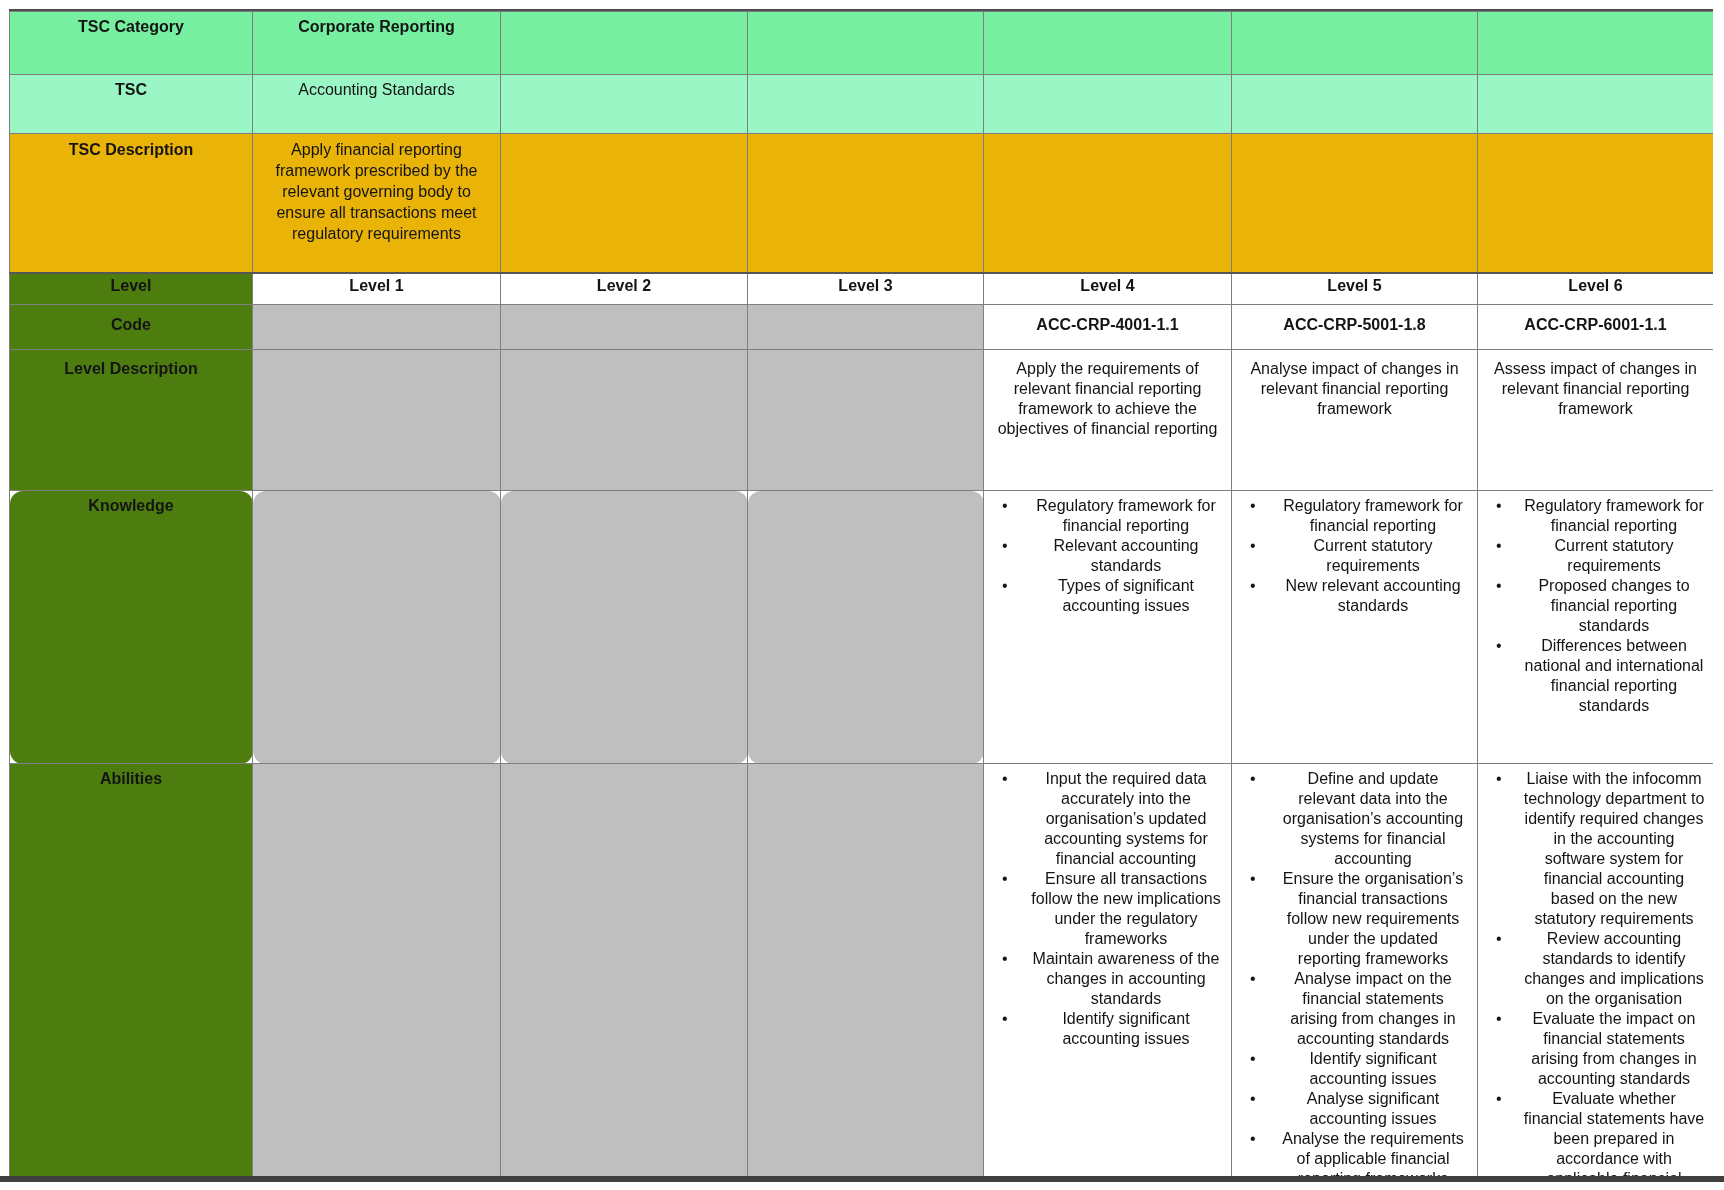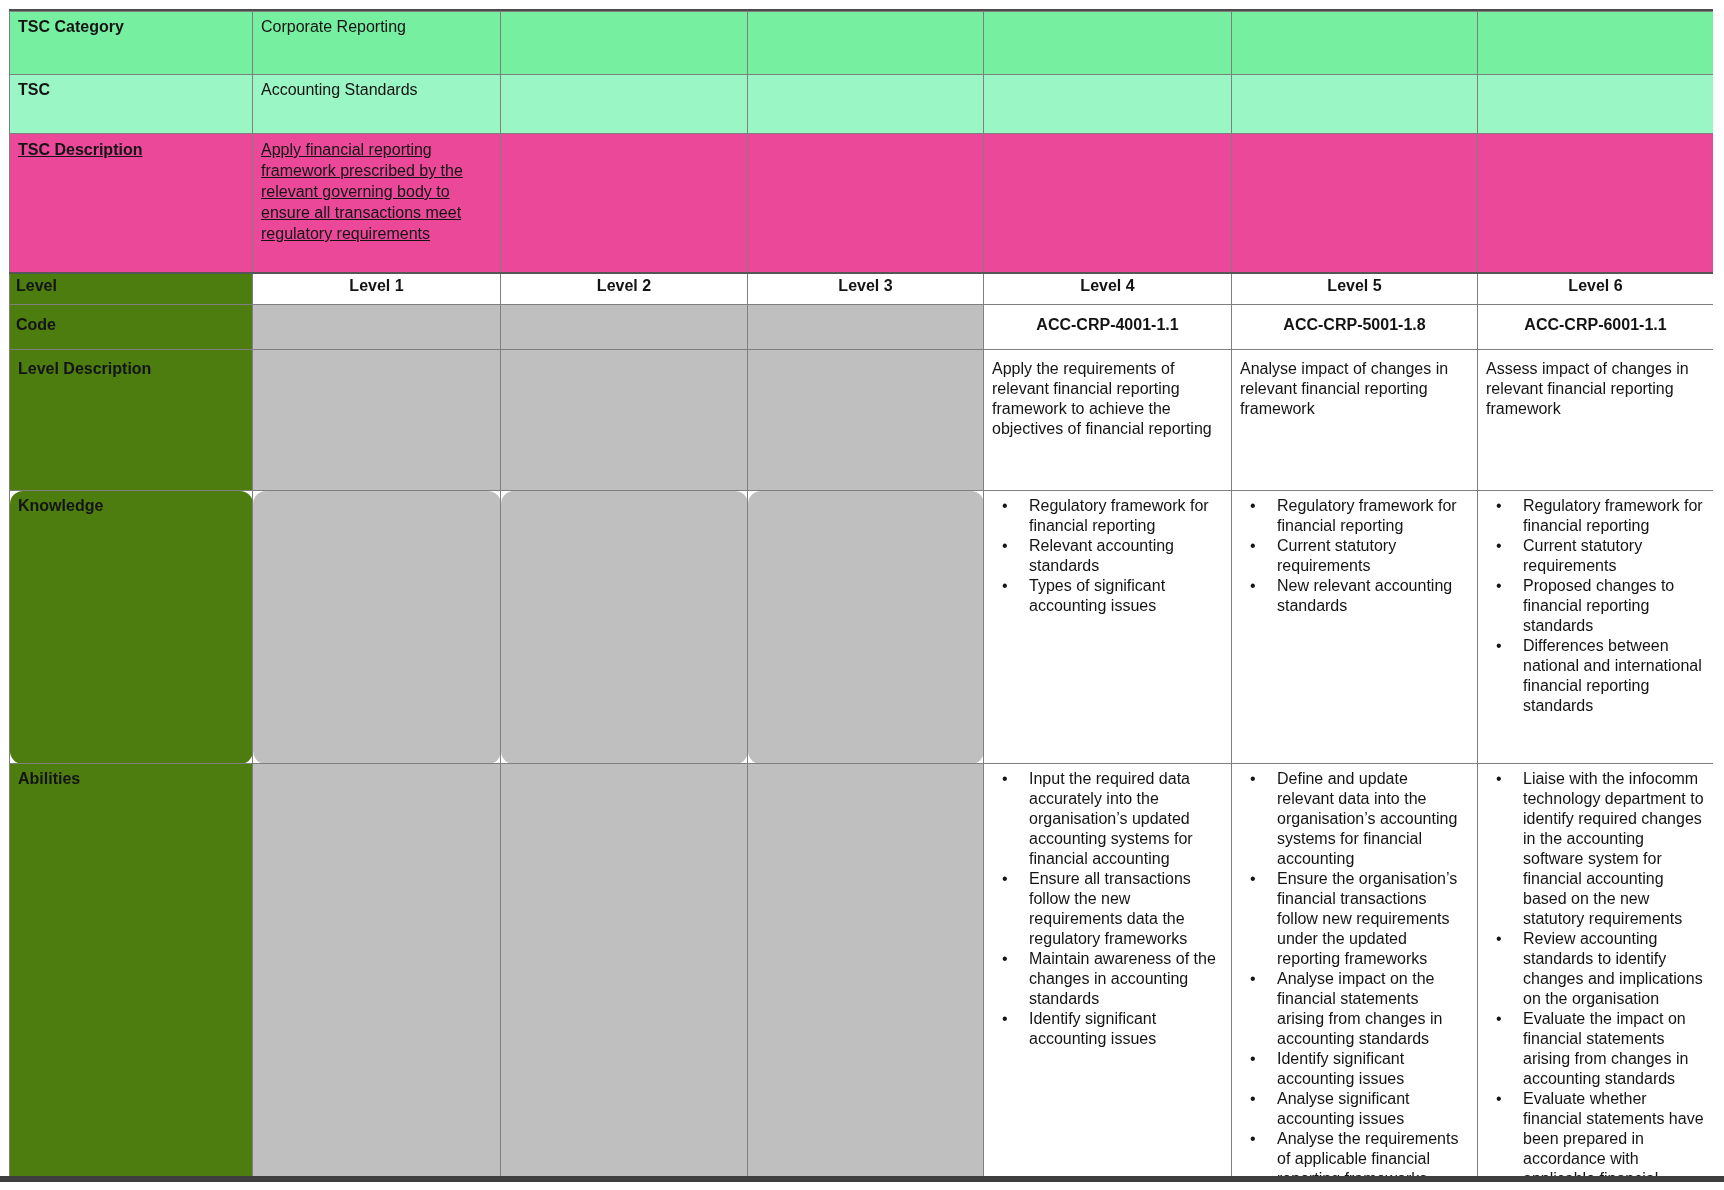--- a/index.html
+++ b/index.html
@@ -24,20 +24,21 @@
     table-layout: fixed;
     width: 1704px;
   }
   table.tsc td {
     border: 1px solid #7f7f7f;
     vertical-align: top;
     padding: 5px 8px;
     font-size: 16px;
     line-height: 20px;
     overflow: hidden;
+    text-align: center;
   }
 
   
   col.c-label { width: 243px; }
   col.c-l1 { width: 248px; }
   col.c-l2 { width: 247px; }
   col.c-l3 { width: 236px; }
   col.c-l4 { width: 248px; }
   col.c-l5 { width: 246px; }
   col.c-l6 { width: 236px; }
@@ -46,23 +47,23 @@
   tr.r-cat  td { height: 52px; }
   tr.r-tsc  td { height: 48px; }
   tr.r-desc td { height: 128px; line-height: 21px; }
   tr.r-lvl  td { height: 26px; padding: 2px 6px; }
   tr.r-code td { height: 24px; padding: 10px 6px; }
   tr.r-ldesc td { height: 126px; padding-top: 9px; }
   tr.r-know td { height: 262px; border-radius: 13px; }
   tr.r-abil td { height: 560px; }
 
   
-  .green1 { background: #76efa0; }
+  .green1 { background: #76efa0; font-weight: bold; }
   .green2 { background: #9af6c4; }
-  .green3 { background: #ec4899; text-decoration: underline; }
+  .green3 { background: #eab308; }
   .gl { background: #4d7c0f; }   
   .gd { background: #bfbfbf; }   
 
   .lbl { font-weight: bold; }
   .center-bold { font-weight: bold; text-align: center; }
 
   tr.r-lvl td { border-top: 2px solid #565656; }
 
   
   ul.bullets { margin: 0; padding: 0; list-style: none; }
@@ -185,21 +186,21 @@
       </tr>
 
       <tr class="r-abil">
         <td class="lbl gl">Abilities</td>
         <td class="gd"></td>
         <td class="gd"></td>
         <td class="gd"></td>
         <td>
           <ul class="bullets">
                 <li>Input the required data accurately into the organisation’s updated accounting systems for financial accounting</li>
-                <li>Ensure all transactions follow the new requirements data the regulatory frameworks</li>
+                <li>Ensure all transactions follow the new implications under the regulatory frameworks</li>
                 <li>Maintain awareness of the changes in accounting standards</li>
                 <li>Identify significant accounting issues</li>
               </ul>
         </td>
         <td>
           <ul class="bullets">
                 <li>Define and update relevant data into the organisation’s accounting systems for financial accounting</li>
                 <li>Ensure the organisation’s financial transactions follow new requirements under the updated reporting frameworks</li>
                 <li>Analyse impact on the financial statements arising from changes in accounting standards</li>
                 <li>Identify significant accounting issues</li>

